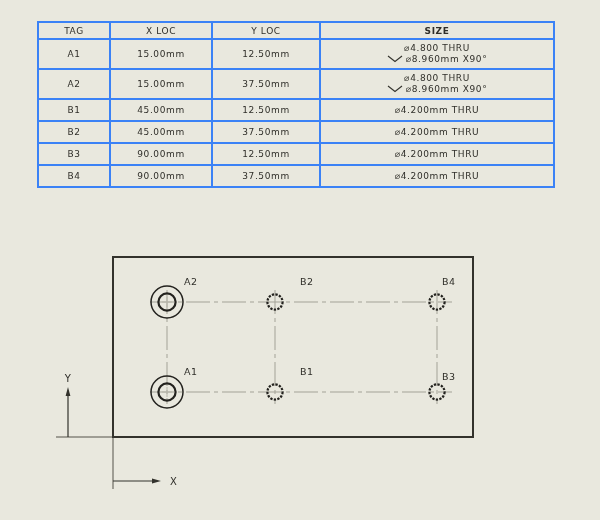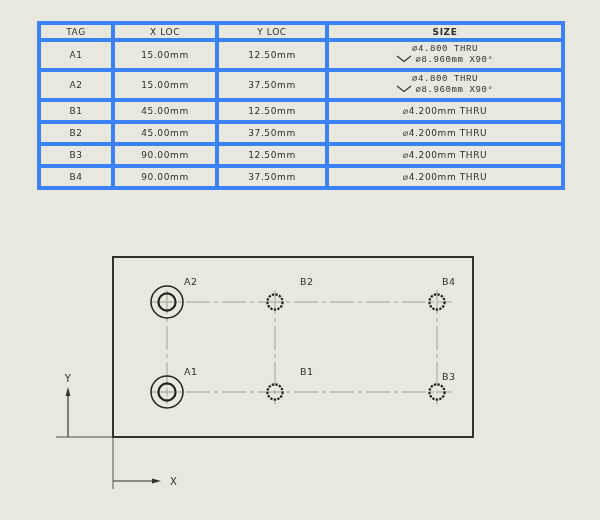--- a/index.html
+++ b/index.html
@@ -13,33 +13,33 @@
   #page{position:relative;width:600px;height:520px;background:#e9e8de;}
 
   
   #hole-table{
     position:absolute;left:37px;top:21px;
     border-collapse:collapse;table-layout:fixed;
     width:508px;
     background:transparent;
   }
   #hole-table td{
-    border:4px solid #3b82f6;
+    border:2px solid #3b82f6;
     text-align:center;vertical-align:middle;
     font-size:9px;letter-spacing:0.6px;
     padding:0;color:#2f2e29;
   }
   #hole-table .c-tag{width:70px;}
   #hole-table .c-x{width:100px;margin-left:36px;}
   #hole-table .c-y{width:106px;}
   #hole-table .c-size{width:232px;font-weight:bold;}
   tr.r-head{height:17px;}
   tr.r-a{height:30px;}
   tr.r-b{height:22px;}
-  .size-2line{line-height:11px;font-family:Liberation Mono, monospace;}
+  .size-2line{line-height:11px;}
   .size-row2{white-space:nowrap;}
   .csk{display:inline-block;vertical-align:-1px;margin-right:3px;}
 
   
   #drawing{position:absolute;left:0;top:0;}
   text{
     font-family:"DejaVu Sans","Liberation Sans",sans-serif;
     fill:#2f2e29;
   }
 </style>

